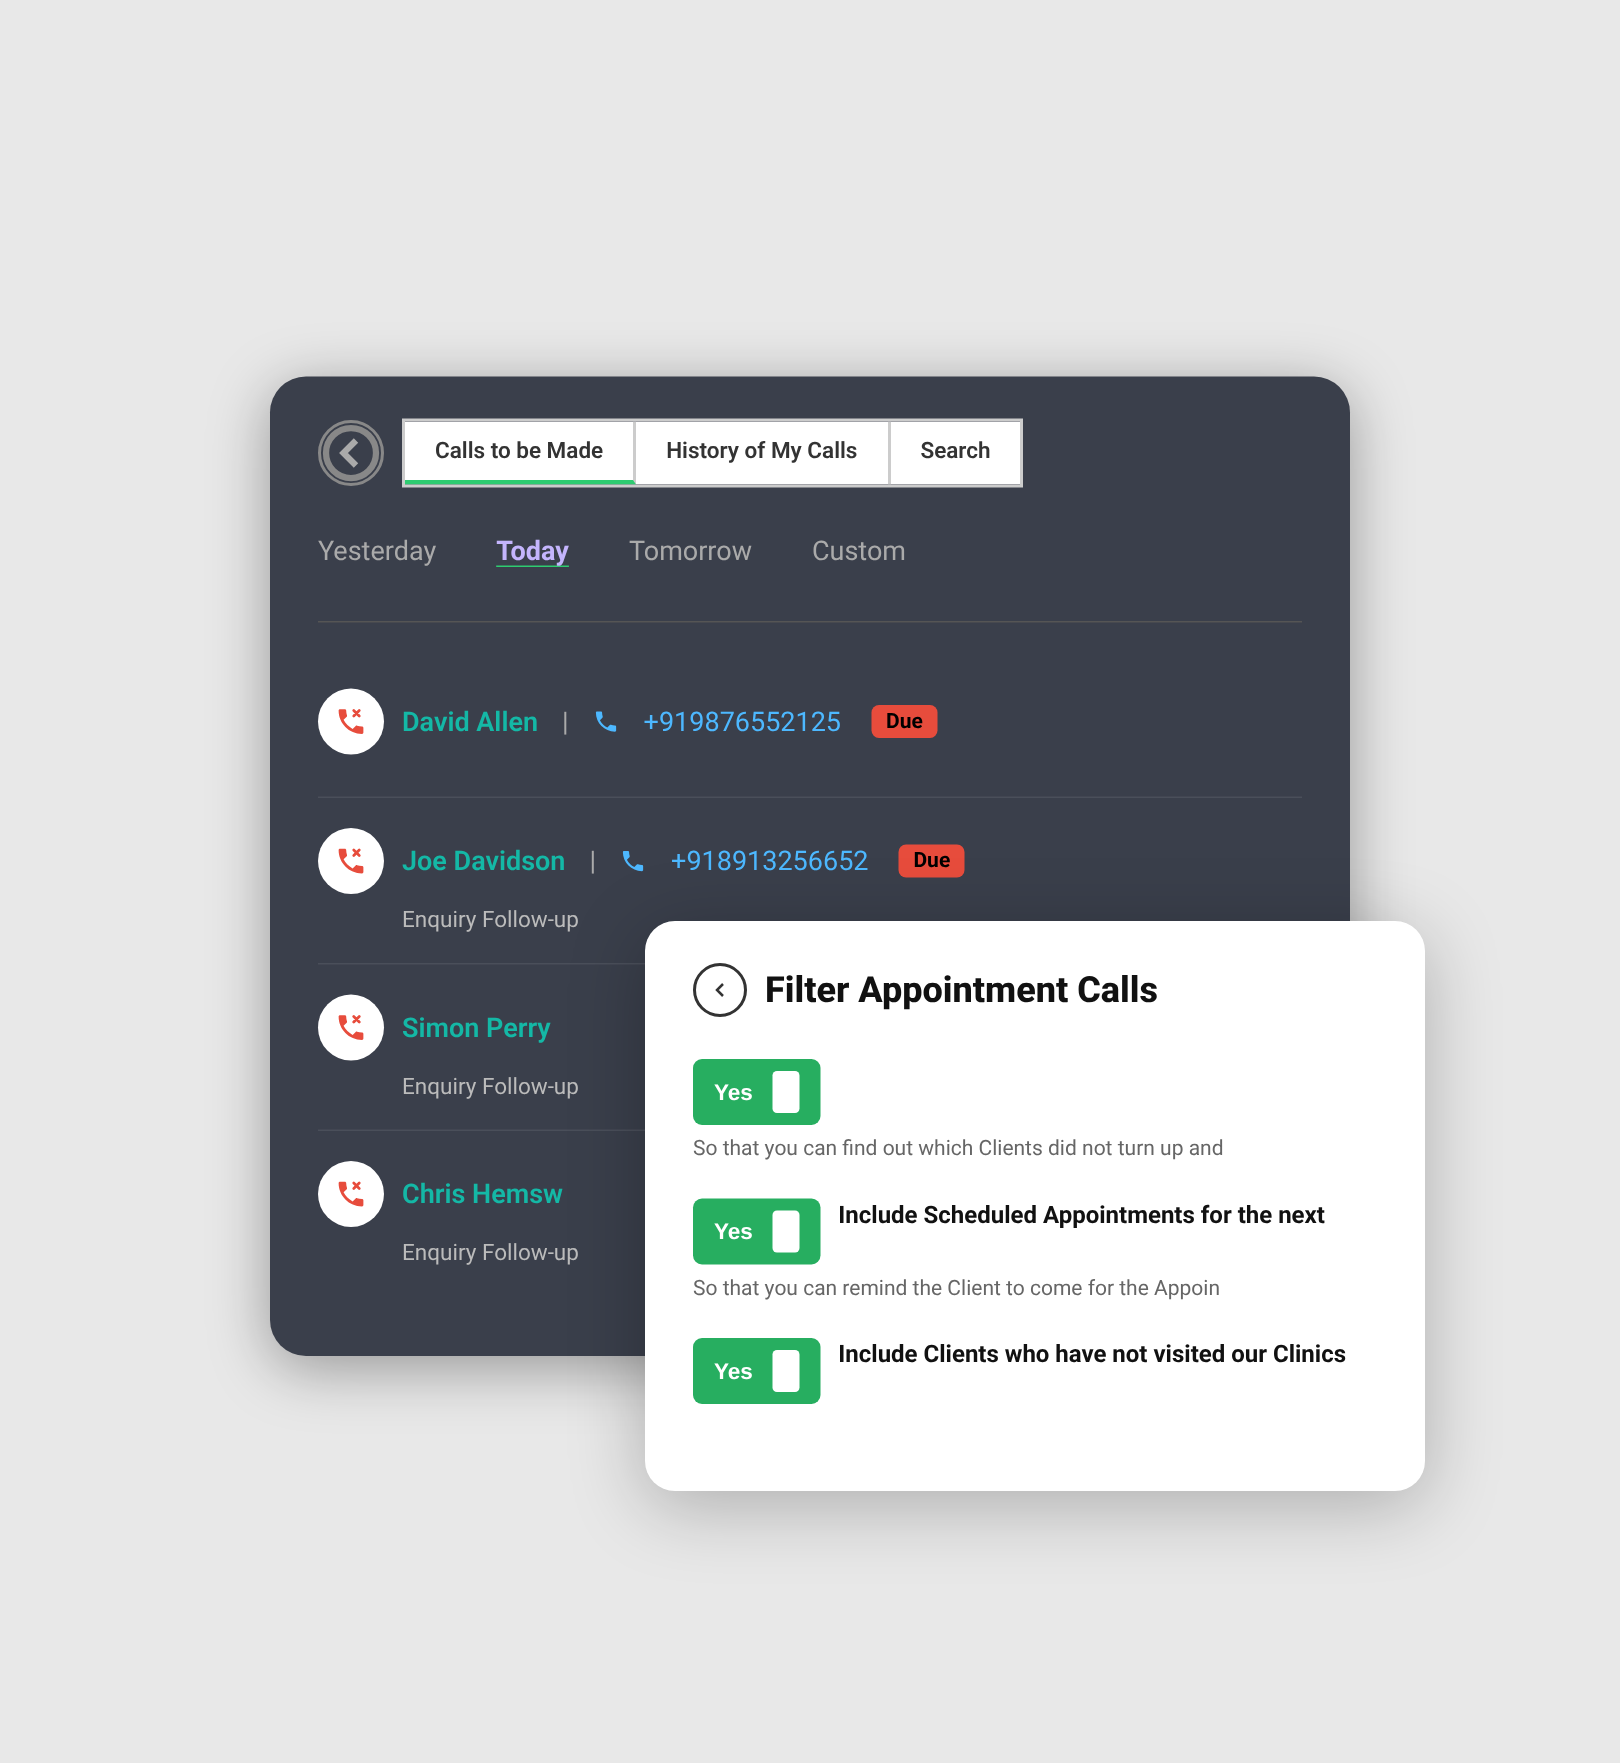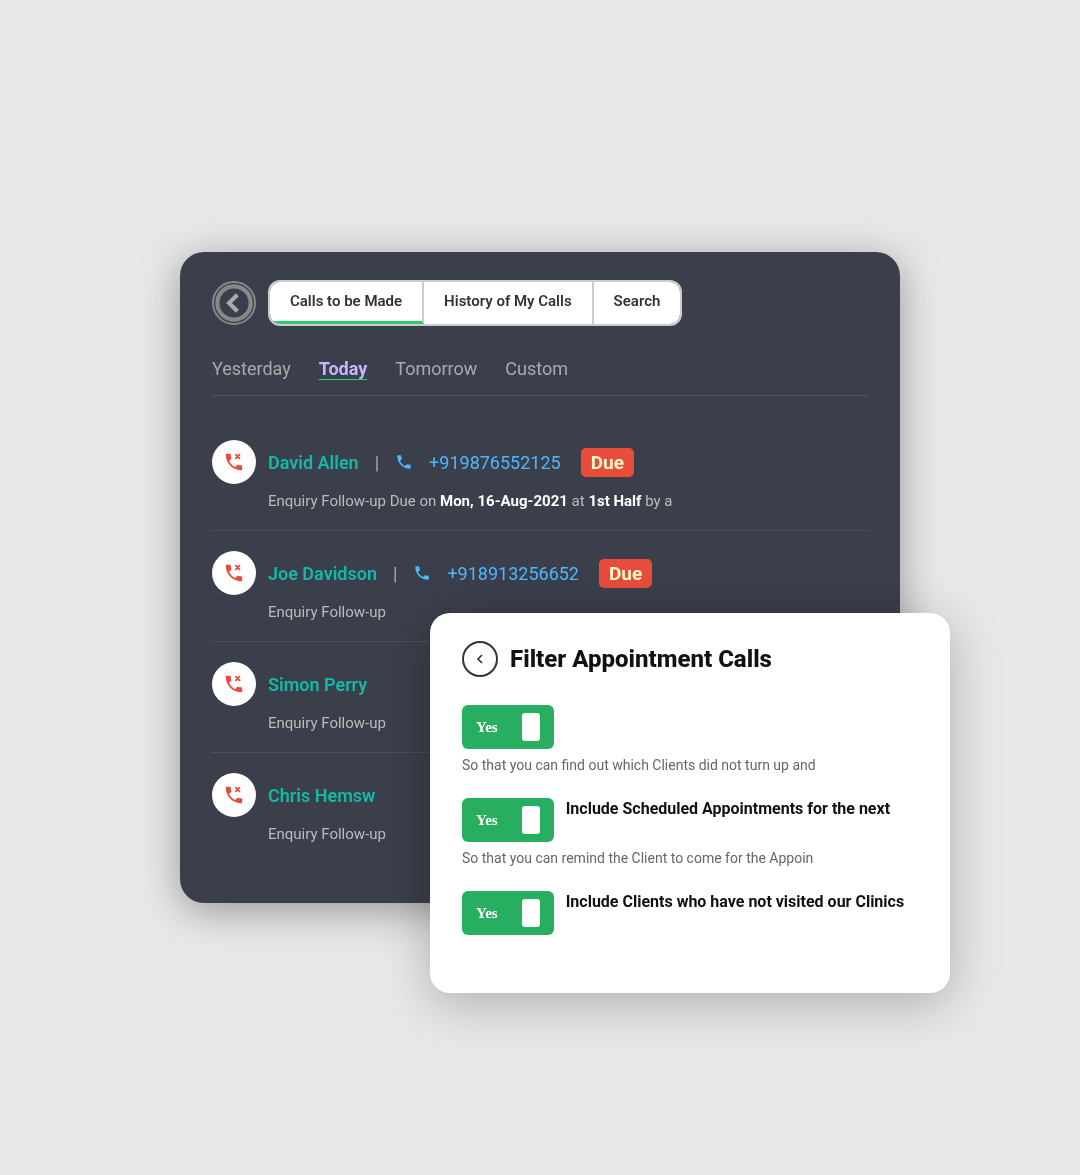--- a/index.html
+++ b/index.html
@@ -41,21 +41,21 @@
       align-items: center;
       justify-content: center;
       cursor: pointer;
       color: #ccc;
       font-size: 20px;
       flex-shrink: 0;
     }
     .tabs-container {
       display: flex;
       border: 2px solid #ccc;
-      border-radius: 12px;
+      border-radius: 0;
       overflow: hidden;
     }
     .tab {
       padding: 10px 20px;
       background: white;
       color: #333;
       font-size: 15px;
       font-weight: 600;
       cursor: pointer;
       border-right: 2px solid #ccc;
@@ -66,23 +66,23 @@
       border-right: none;
     }
     .tab.active {
       background: white;
       border-bottom: 3px solid #2ecc71;
     }
     
     .date-filter-row {
       display: flex;
       align-items: center;
-      gap: 28px;
+      gap: 40px;
       margin-bottom: 24px;
-      padding-bottom: 16px;
+      padding-bottom: 36px;
       border-bottom: 1px solid #555;
     }
     .date-filter-item {
       color: #aaa;
       font-size: 18px;
       cursor: pointer;
     }
     .date-filter-item.active {
       color: #c4b5fd;
       font-weight: 700;
@@ -137,22 +137,22 @@
       display: inline-flex;
       align-items: center;
       margin-right: 4px;
     }
     .call-phone {
       color: #4db8ff;
       font-size: 18px;
     }
     .due-badge {
       background: #e74c3c;
-      color: #fef9c3;
-      font-size: 19px;
+      color: #000000;
+      font-size: 14px;
       font-weight: 700;
       padding: 3px 10px;
       border-radius: 5px;
       margin-left: 8px;
     }
     .call-detail {
       color: #bbb;
       font-size: 15px;
       padding-left: 56px;
     }
@@ -209,24 +209,23 @@
       background: #27ae60;
       color: white;
       font-size: 15px;
       font-weight: 700;
       border: none;
       padding: 8px 14px;
       border-radius: 6px;
       cursor: pointer;
       display: flex;
       align-items: center;
-      gap: 24px;
+      gap: 13px;
       flex-shrink: 0;
       white-space: nowrap;
-      font-family: Liberation Serif, serif;
     }
     .yes-btn-toggle {
       width: 18px;
       height: 28px;
       background: white;
       border-radius: 3px;
     }
     .filter-option-label {
       font-size: 16px;
       font-weight: 700;
@@ -281,23 +280,20 @@
           <span class="call-name">David Allen</span>
           <span class="call-separator">|</span>
           <span class="phone-icon">
             <svg width="18" height="18" viewBox="0 0 24 24" fill="#4db8ff">
               <path d="M6.6 10.8c1.4 2.8 3.8 5.1 6.6 6.6l2.2-2.2c.27-.27.67-.36 1.02-.24 1.12.37 2.33.57 3.58.57.55 0 1 .45 1 1V20c0 .55-.45 1-1 1C10.6 21 3 13.4 3 4c0-.55.45-1 1-1h3.5c.55 0 1 .45 1 1 0 1.25.2 2.45.57 3.57.11.35.03.74-.25 1.01L6.6 10.8z"></path>
             </svg>
           </span>
           <span class="call-phone">+919876552125</span>
           <span class="due-badge">Due</span>
         </div>
-        <div class="call-detail">
-          <span>Enquiry Follow-up Due on </span><strong>Mon, 16-Aug-2021</strong><span> at </span><strong>1st Half</strong><span> by a</span>
-        </div>
       </div>
 
       <div class="call-item">
         <div class="call-item-header">
           <div class="call-icon-circle">
             <svg viewBox="0 0 24 24" fill="none">
               <path d="M6.6 10.8c1.4 2.8 3.8 5.1 6.6 6.6l2.2-2.2c.3-.3.7-.4 1-.2 1.1.4 2.3.6 3.6.6.6 0 1 .4 1 1V20c0 .6-.4 1-1 1C10.6 21 3 13.4 3 4c0-.6.4-1 1-1h3.5c.6 0 1 .4 1 1 0 1.3.2 2.5.6 3.6.1.3 0 .7-.2 1L6.6 10.8z" fill="#e74c3c"></path>
               <path d="M18 8l-4-4m4 0l-4 4" stroke="#e74c3c" stroke-width="2" stroke-linecap="round"></path>
             </svg>
           </div>

